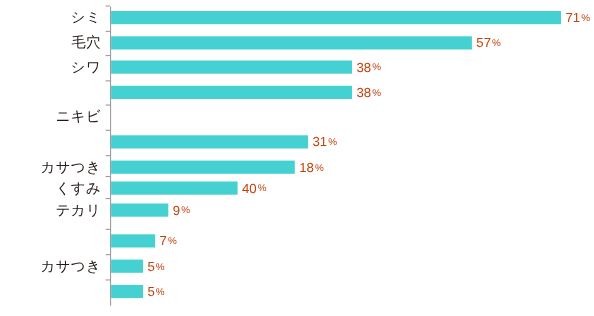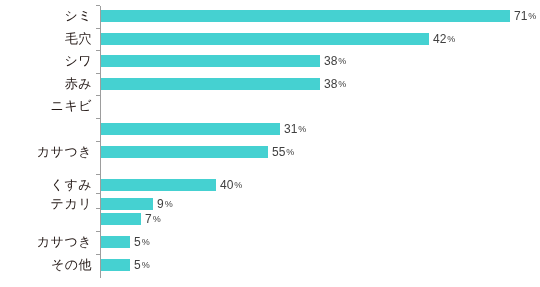--- a/index.html
+++ b/index.html
@@ -79,21 +79,21 @@
     height: 12px;
     background: #45d1d1;
     float: left;
   }
 
   .bar-value {
     position: absolute;
     top: -1px;
     font-size: 12px;
     line-height: 14px;
-    color: #404040;
+    color: #c2410c;
     white-space: nowrap;
     letter-spacing: 0px;
   }
   .bar-value .pct {
     font-size: 9px;
     vertical-align: 1px;
     margin-left: 1px;
   }
 </style>
 </head>
@@ -112,36 +112,35 @@
         <div class="bar" style="width:409px"></div>
         <div class="bar-value" style="left:413px"><span>71</span><span class="pct">%</span></div>
       </div>
     </div>
 
     <div class="row" style="top:27.6px">
       <div class="tick"></div>
       <div class="cat-label">毛穴</div>
       <div class="bar-track">
         <div class="bar" style="width:328px"></div>
-        <div class="bar-value" style="left:332px"><span>42</span><span class="pct">%</span></div>
+        <div class="bar-value" style="left:332px"><span>57</span><span class="pct">%</span></div>
       </div>
     </div>
 
     <div class="row" style="top:50.2px">
       <div class="tick"></div>
       <div class="cat-label">シワ</div>
       <div class="bar-track">
         <div class="bar" style="width:219px"></div>
         <div class="bar-value" style="left:223px"><span>38</span><span class="pct">%</span></div>
       </div>
     </div>
 
     <div class="row" style="top:72.8px">
       <div class="tick"></div>
-      <div class="cat-label">赤み</div>
       <div class="bar-track">
         <div class="bar" style="width:219px"></div>
         <div class="bar-value" style="left:223px"><span>38</span><span class="pct">%</span></div>
       </div>
     </div>
 
     <div class="row" style="top:95.4px">
       <div class="tick"></div>
       <div class="cat-label">ニキビ</div>
     </div>
@@ -152,34 +151,34 @@
         <div class="bar" style="width:179px"></div>
         <div class="bar-value" style="left:183px"><span>31</span><span class="pct">%</span></div>
       </div>
     </div>
 
     <div class="row" style="top:140.6px">
       <div class="tick"></div>
       <div class="cat-label">カサつき</div>
       <div class="bar-track">
         <div class="bar" style="width:167px"></div>
-        <div class="bar-value" style="left:171px"><span>55</span><span class="pct">%</span></div>
-      </div>
-    </div>
-
-    <div class="row" style="top:174px">
+        <div class="bar-value" style="left:171px"><span>18</span><span class="pct">%</span></div>
+      </div>
+    </div>
+
+    <div class="row" style="top:160px">
       <div class="tick"></div>
       <div class="cat-label">くすみ</div>
       <div class="bar-track">
         <div class="bar" style="width:115px"></div>
         <div class="bar-value" style="left:119px"><span>40</span><span class="pct">%</span></div>
       </div>
     </div>
 
-    <div class="row" style="top:193px">
+    <div class="row" style="top:180px">
       <div class="tick"></div>
       <div class="cat-label">テカリ</div>
       <div class="bar-track">
         <div class="bar" style="width:52px"></div>
         <div class="bar-value" style="left:56px"><span>9</span><span class="pct">%</span></div>
       </div>
     </div>
 
     <div class="row" style="top:208.4px">
       <div class="tick"></div>
@@ -193,21 +192,20 @@
       <div class="tick"></div>
       <div class="cat-label">カサつき</div>
       <div class="bar-track">
         <div class="bar" style="width:29px"></div>
         <div class="bar-value" style="left:33px"><span>5</span><span class="pct">%</span></div>
       </div>
     </div>
 
     <div class="row" style="top:253.6px">
       <div class="tick"></div>
-      <div class="cat-label">その他</div>
       <div class="bar-track">
         <div class="bar" style="width:29px"></div>
         <div class="bar-value" style="left:33px"><span>5</span><span class="pct">%</span></div>
       </div>
     </div>
 
   </div>
 </div>
 
 </body></html>

